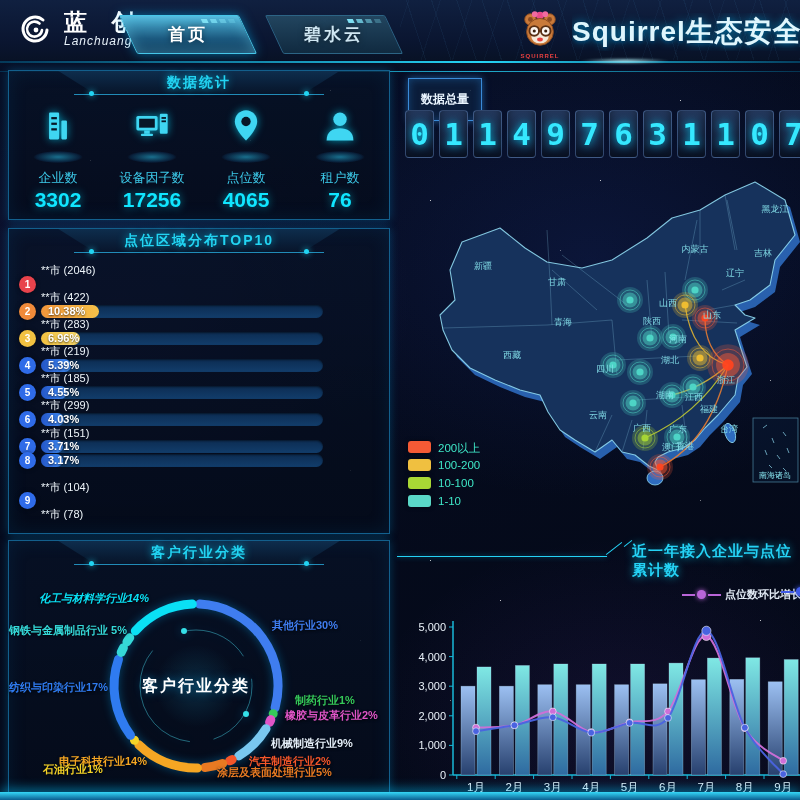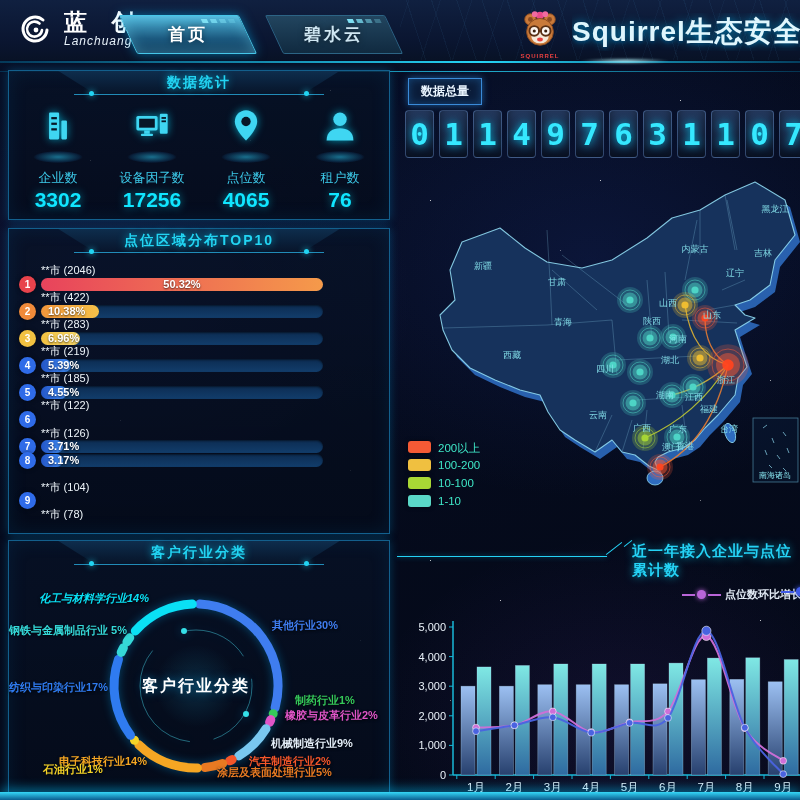--- a/index.html
+++ b/index.html
@@ -87,21 +87,21 @@
     text-shadow:0 1px 2px rgba(0,0,0,.7)}
   .pct.center{left:0;width:100%;text-align:center}
   
   #donut-wrap{position:relative;height:226px;
     background:radial-gradient(55px 55px at 187px 115px,rgba(30,150,190,.22),transparent 75%)}
   #donut{position:absolute;left:0;top:0;filter:drop-shadow(0 0 5px rgba(0,160,230,.4))}
   .donut-center{position:absolute;left:187px;top:115px;transform:translate(-50%,-50%);
     font-size:16px;font-weight:bold;color:#fff;letter-spacing:2px;white-space:nowrap;text-shadow:0 0 8px rgba(0,180,255,.5)}
   .lbl{position:absolute;font-size:11px;font-weight:bold;white-space:nowrap;text-shadow:0 1px 3px rgba(0,0,0,.85)}
   
-  .total-badge{position:absolute;left:408px;top:78px;padding:4px 12px;font-size:12px;font-weight:bold;color:#eaf5ff;
+  .total-badge{position:absolute;left:408px;top:78px;padding:12px 12px;font-size:12px;font-weight:bold;color:#eaf5ff;
     background:rgba(12,32,62,.85);border:1px solid #3a8ad8;box-shadow:0 0 7px rgba(40,140,230,.6), inset 0 0 8px rgba(40,140,230,.35)}
   .digits{position:absolute;left:405px;top:110px;display:flex;gap:5px}
   .digit{width:27px;height:46px;border-radius:4px;text-align:center;line-height:46px;
     font-family:"DejaVu Sans Mono",monospace;font-size:31px;font-weight:bold;color:#35e8ff;
     background:linear-gradient(180deg,#24395e,#0e1c38);border:1px solid rgba(130,170,230,.3);
     box-shadow:inset 0 -6px 10px rgba(0,0,0,.45);text-shadow:0 0 8px rgba(0,220,255,.8)}
   #mapsvg{position:absolute;left:397px;top:160px}
   #map-legend{position:absolute;left:408px;top:441px;z-index:2}
   .ml-item{display:flex;height:17px;margin-bottom:1px}
   .ml-swatch{width:23px;height:12px;border-radius:3px;margin-right:7px;box-shadow:0 0 4px rgba(0,0,0,.5)}
@@ -257,24 +257,20 @@
         <div class="hd-underline"></div>
       <span class="hd-dot l"></span>
         <span class="hd-dot r"></span>
       <div class="hd-title">点位区域分布TOP10</div>
     </div>
     <div id="t10">
         <div class="t10-row">
           <div class="t10-name">**市 (2046)</div>
           <div class="t10-barline">
             <span class="badge" style="background:#e8434c">1</span>
-            <span class="track">
-              <span class="fill" style="width:282.0px;background:linear-gradient(90deg,#e8435c,#f59a4a)"></span>
-              <span class="pct center">50.32%</span>
-            </span>
           </div>
         </div>
         <div class="t10-row">
           <div class="t10-name">**市 (422)</div>
           <div class="t10-barline">
             <span class="badge" style="background:#f08a3a">2</span>
             <span class="track">
               <span class="fill" style="width:58.2px;background:linear-gradient(90deg,#f2953a,#f5c149)"></span>
               <span class="pct">10.38%</span>
             </span>
@@ -304,27 +300,31 @@
           <div class="t10-name">**市 (185)</div>
           <div class="t10-barline">
             <span class="badge" style="background:#2f6be8">5</span>
             <span class="track">
               <span class="fill" style="width:25.5px;background:linear-gradient(90deg,#2456c8,#3f8af0)"></span>
               <span class="pct">4.55%</span>
             </span>
           </div>
         </div>
         <div class="t10-row">
-          <div class="t10-name">**市 (122)</div>
+          <div class="t10-name">**市 (299)</div>
           <div class="t10-barline">
             <span class="badge" style="background:#2f6be8">6</span>
-          </div>
-        </div>
-        <div class="t10-row">
-          <div class="t10-name">**市 (126)</div>
+            <span class="track">
+              <span class="fill" style="width:22.6px;background:linear-gradient(90deg,#2456c8,#3f8af0)"></span>
+              <span class="pct">4.03%</span>
+            </span>
+          </div>
+        </div>
+        <div class="t10-row">
+          <div class="t10-name">**市 (151)</div>
           <div class="t10-barline">
             <span class="badge" style="background:#2f6be8">7</span>
             <span class="track">
               <span class="fill" style="width:22.0px;background:linear-gradient(90deg,#2456c8,#3f8af0)"></span>
               <span class="pct">3.71%</span>
             </span>
           </div>
         </div>
         <div class="t10-row">
           <div class="t10-barline">

